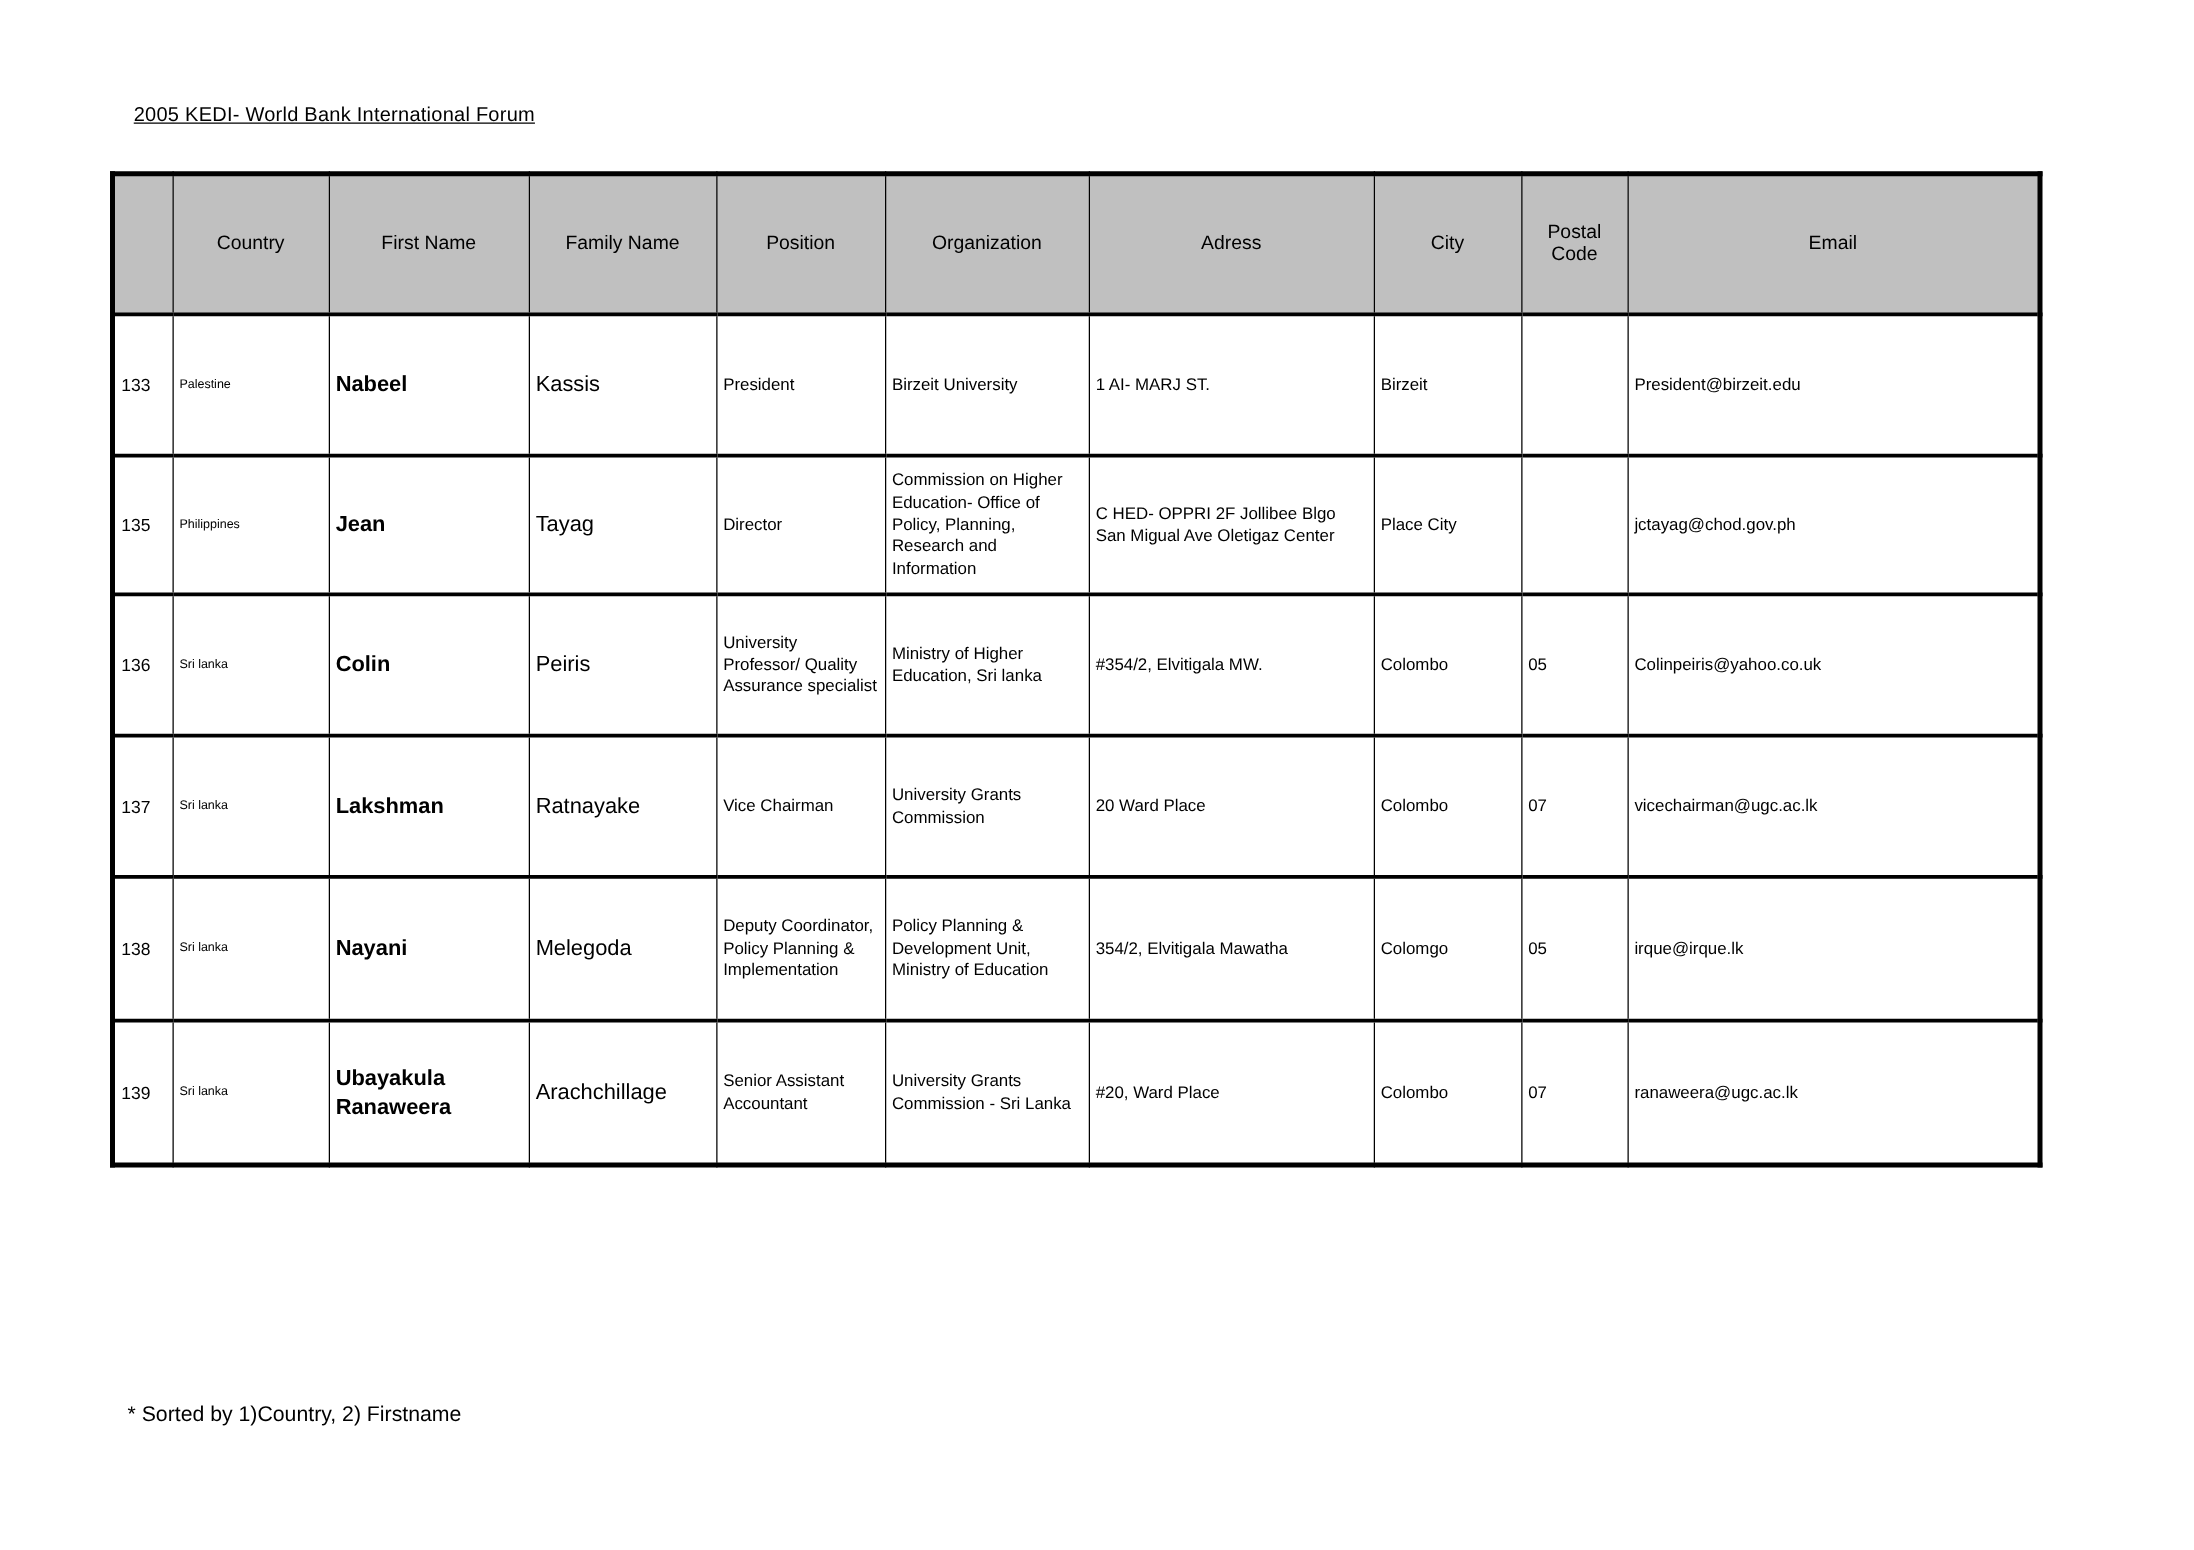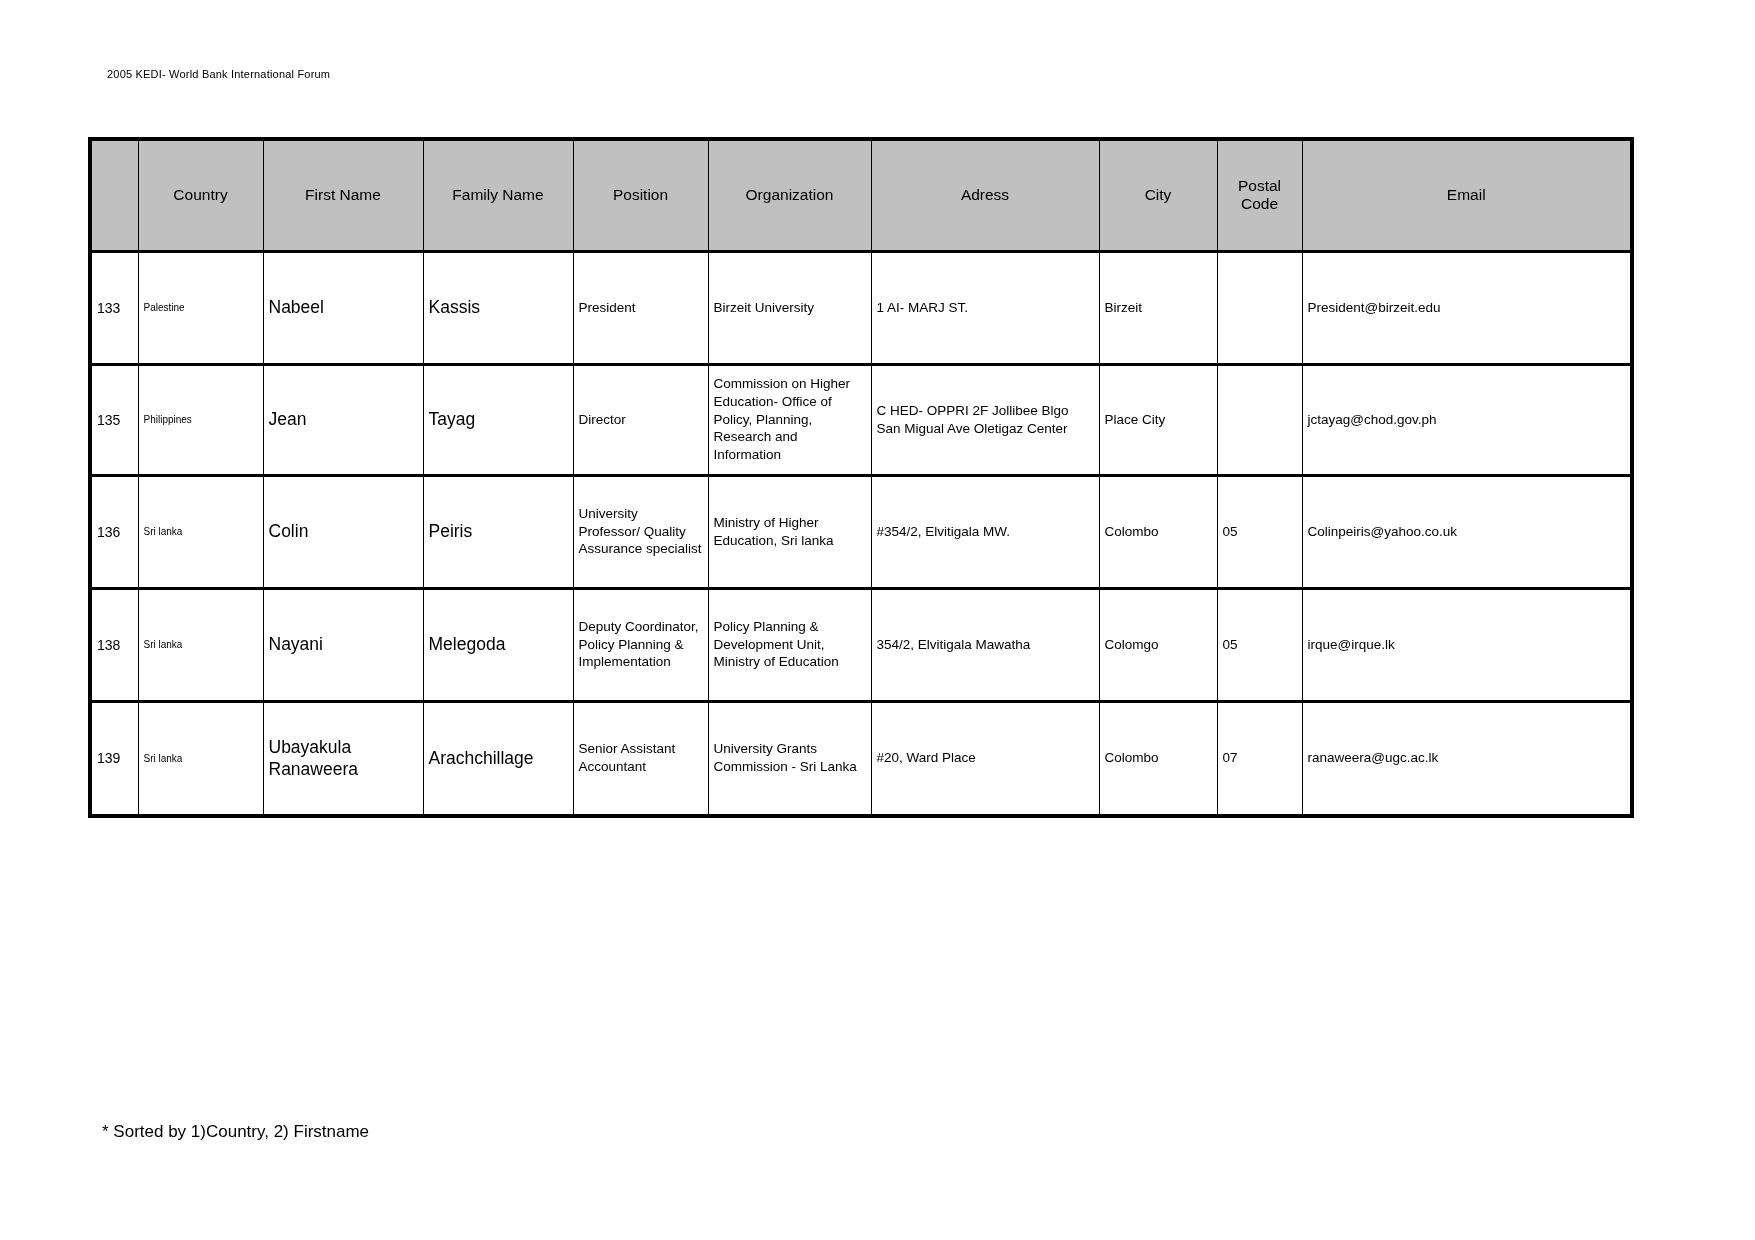--- a/index.html
+++ b/index.html
@@ -3,22 +3,22 @@
 <meta charset="utf-8">
 <style>
   html,body{margin:0;padding:0;}
   body{
     width:1755px;height:1240px;
     background:#ffffff;color:#000;
     font-family:"Liberation Sans","DejaVu Sans",sans-serif;
     position:relative;overflow:hidden;
   }
   .page-title{
-    position:absolute;left:107px;top:68px;
-    font-size:11px;letter-spacing:0.2px;
+    position:absolute;left:107px;top:84px;
+    font-size:16px;letter-spacing:0.2px;text-decoration:underline;
   }
   table.participants{
     position:absolute;left:88px;top:137px;
     border-collapse:collapse;table-layout:fixed;
     border:4px solid #000;
   }
   table.participants th{
     background:#c0c0c0;
     border:1px solid #000;
     border-bottom:3px solid #000;
@@ -35,21 +35,21 @@
   thead tr{height:112px;}
   tbody tr:nth-child(1){height:113px;}
   tbody tr:nth-child(2){height:111px;}
   tbody tr:nth-child(3){height:113px;}
   tbody tr:nth-child(4){height:113px;}
   tbody tr:nth-child(5){height:115px;}
   tbody tr:nth-child(6){height:116px;}
   tbody tr:nth-child(7){height:108px;}
   td.c-num{font-size:14px;padding-left:3px;margin-left:36px;}
   td.c-country{font-size:10px;}
-  td.c-first{font-size:17.5px;font-weight:normal;line-height:1.3;}
+  td.c-first{font-size:17.5px;font-weight:bold;line-height:1.3;}
   td.c-family{font-size:17.5px;line-height:1.3;}
   td.c-small{font-size:13.5px;line-height:1.33;}
   .footnote{
     position:absolute;left:102px;top:1122px;
     font-size:17px;
   }
 </style>
 </head>
 <body>
 
@@ -113,20 +113,32 @@
       <td class="c-first">Colin</td>
       <td class="c-family">Peiris</td>
       <td class="c-small">University Professor/ Quality Assurance specialist</td>
       <td class="c-small">Ministry of Higher Education, Sri lanka</td>
       <td class="c-small">#354/2, Elvitigala MW.</td>
       <td class="c-small">Colombo</td>
       <td class="c-small">05</td>
       <td class="c-small">Colinpeiris@yahoo.co.uk</td>
     </tr>
     <tr>
+      <td class="c-num">137</td>
+      <td class="c-country">Sri lanka</td>
+      <td class="c-first">Lakshman</td>
+      <td class="c-family">Ratnayake</td>
+      <td class="c-small">Vice Chairman</td>
+      <td class="c-small">University Grants Commission</td>
+      <td class="c-small">20 Ward Place</td>
+      <td class="c-small">Colombo</td>
+      <td class="c-small">07</td>
+      <td class="c-small">vicechairman@ugc.ac.lk</td>
+    </tr>
+    <tr>
       <td class="c-num">138</td>
       <td class="c-country">Sri lanka</td>
       <td class="c-first">Nayani</td>
       <td class="c-family">Melegoda</td>
       <td class="c-small">Deputy Coordinator, Policy Planning &amp; Implementation</td>
       <td class="c-small">Policy Planning &amp; Development Unit, Ministry of Education</td>
       <td class="c-small">354/2, Elvitigala Mawatha</td>
       <td class="c-small">Colomgo</td>
       <td class="c-small">05</td>
       <td class="c-small">irque@irque.lk</td>

